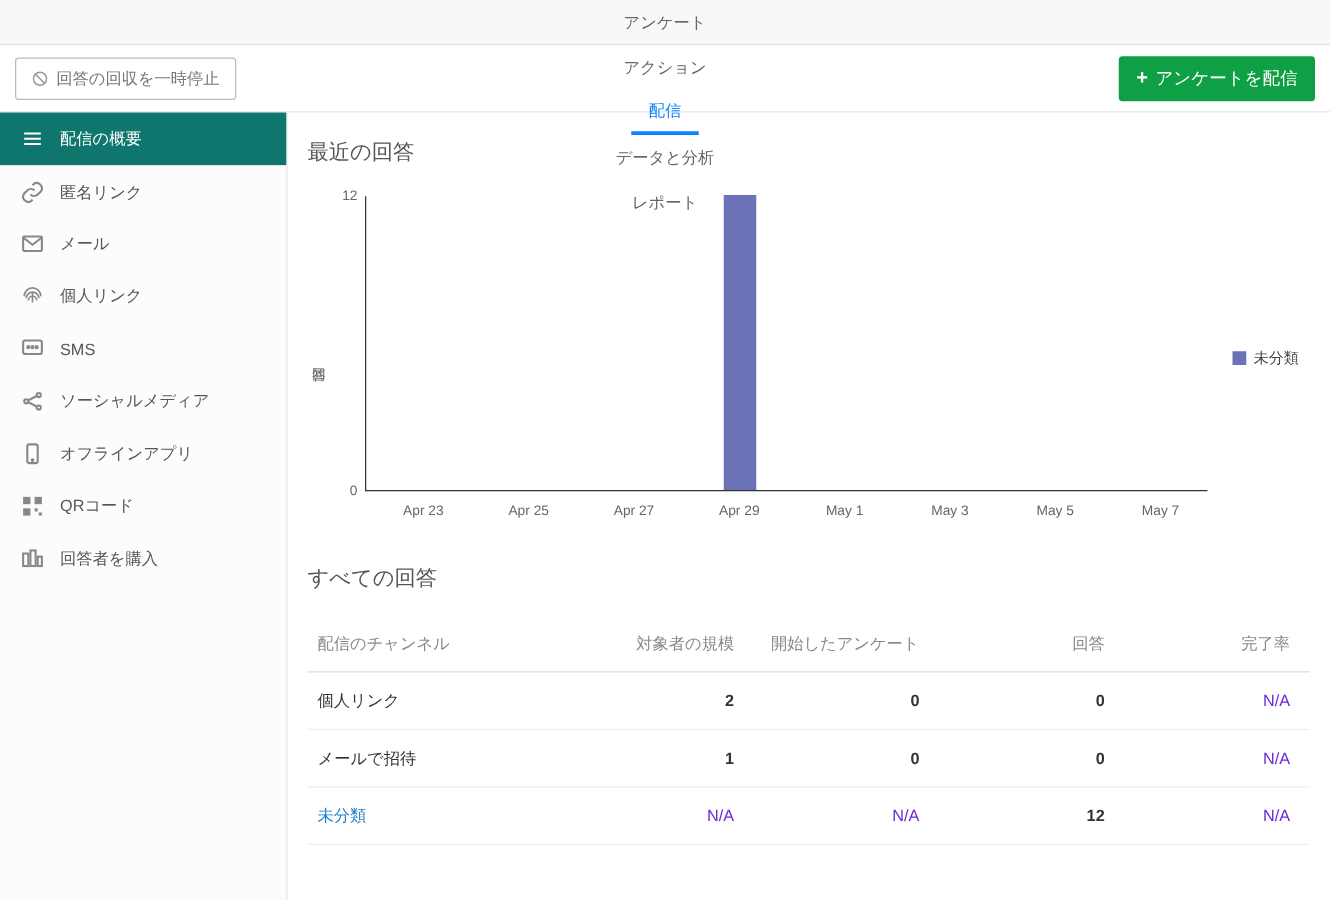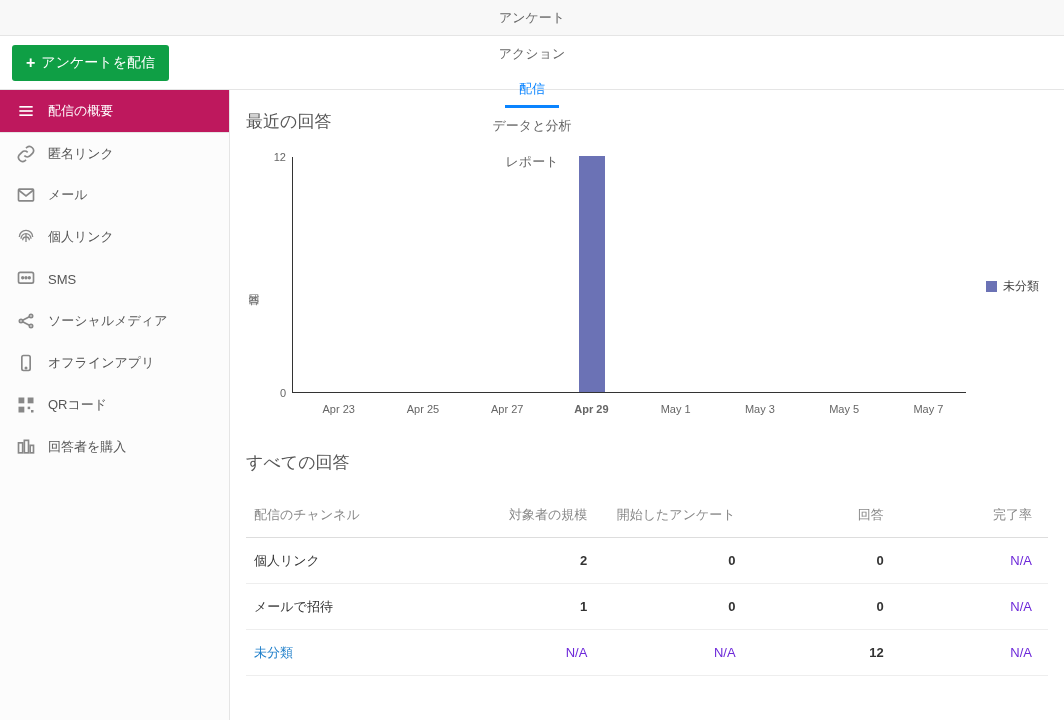--- a/index.html
+++ b/index.html
@@ -7,21 +7,21 @@
   .topnav { display: flex; align-items: center; height: 36px; border-bottom: 1px solid #e5e5e5; background: #f8f8f8; padding: 0 8px; flex-direction: column; }
   .topnav-item { padding: 0 14px; height: 36px; line-height: 36px; color: #666; cursor: pointer; font-size: 13px; }
   .topnav-item.active { color: #0a84ff; border-bottom: 3px solid #0a84ff; line-height: 33px; }
   .subbar { display: flex; align-items: center; justify-content: space-between; height: 54px; border-bottom: 1px solid #e5e5e5; padding: 0 12px; }
   .pause-btn { display: inline-flex; align-items: center; gap: 6px; border: 1px solid #bbb; background: #fff; color: #777; padding: 7px 12px; border-radius: 3px; cursor: pointer; font-size: 13px; }
   .distribute-btn { display: inline-flex; align-items: center; gap: 6px; border: none; background: #0f9f45; color: #fff; padding: 9px 14px; border-radius: 3px; cursor: pointer; font-size: 14px; font-weight: 500; }
   .plus { font-size: 16px; font-weight: bold; line-height: 1; }
   .content { display: flex; }
   .sidebar { width: 230px; border-right: 1px solid #e5e5e5; min-height: 632px; background: #fcfcfc; }
   .side-item { display: flex; align-items: center; gap: 12px; height: 42px; padding: 0 16px; color: #555; cursor: pointer; font-size: 13px; }
-  .side-item.active { background: #be185d; color: #fff; }
+  .side-item.active { background: #0f766e; color: #fff; }
   .side-item .icon { width: 20px; height: 20px; display: inline-flex; align-items: center; justify-content: center; color: #888; }
   .side-item.active .icon { color: #fff; }
   .side-item.active + .side-item { border-top: 1px solid #e5e5e5; }
   .main { flex: 1; padding: 20px 16px 20px 16px; }
   h2 { font-size: 17px; font-weight: 500; color: #555; margin-bottom: 18px; }
   .chart-wrap { display: flex; align-items: center; }
   .chart { position: relative; width: 720px; height: 270px; }
   .chart .yaxis-label { position: absolute; left: 0; top: 50%; transform: translateY(-50%); font-size: 11px; color: #666; writing-mode: vertical-rl; }
   .chart .ytick { position: absolute; left: 20px; font-size: 11px; color: #666; text-align: right; width: 20px; }
   .chart .plot { position: absolute; left: 46px; top: 6px; right: 0; bottom: 28px; border-left: 1px solid #333; border-bottom: 1px solid #333; }
@@ -46,20 +46,29 @@
 
 <div class="topnav" id="nav">
     <div class="topnav-item">アンケート</div>
     <div class="topnav-item">アクション</div>
     <div class="topnav-item active">配信</div>
     <div class="topnav-item">データと分析</div>
     <div class="topnav-item">レポート</div>
   </div>
 
 <div class="subbar">
+  <button class="pause-btn">
+    <span class="icon">
+      <svg width="14" height="14" viewBox="0 0 24 24" fill="none" stroke="#999" stroke-width="2">
+          <circle cx="12" cy="12" r="9"></circle>
+          <line x1="5.5" y1="5.5" x2="18.5" y2="18.5"></line>
+        </svg>
+    </span>
+    <span>回答の回収を一時停止</span>
+  </button>
   <button class="distribute-btn">
     <span class="plus">+</span>
     <span>アンケートを配信</span>
   </button>
 </div>
 
 <div class="content">
   <div class="sidebar" id="sidebar">
       <div class="side-item active">
         <span class="icon">
@@ -163,21 +172,21 @@
       <div class="chart" id="chart">
         <div class="yaxis-label">回答</div>
         <div class="plot" id="plot">
             <div class="bar" style="left: 286.45px; height: 236px; background: rgb(107, 114, 181);"></div>
           </div>
       <div class="ytick" style="top: 236px;">0</div>
           <div class="ytick" style="top: 0px;">12</div>
           <div class="xtick" style="left: 92.7px;">Apr 23</div>
           <div class="xtick" style="left: 176.95px;">Apr 25</div>
           <div class="xtick" style="left: 261.2px;">Apr 27</div>
-          <div class="xtick" style="left: 345.45px; font-weight: bold;">Apr 29</div>
+          <div class="xtick" style="left: 345.45px;">Apr 29</div>
           <div class="xtick" style="left: 429.7px;">May 1</div>
           <div class="xtick" style="left: 513.95px;">May 3</div>
           <div class="xtick" style="left: 598.2px;">May 5</div>
           <div class="xtick" style="left: 682.45px;">May 7</div>
         </div>
       <div class="legend">
         <span class="swatch"></span>
         <span>未分類</span>
       </div>
     </div>

